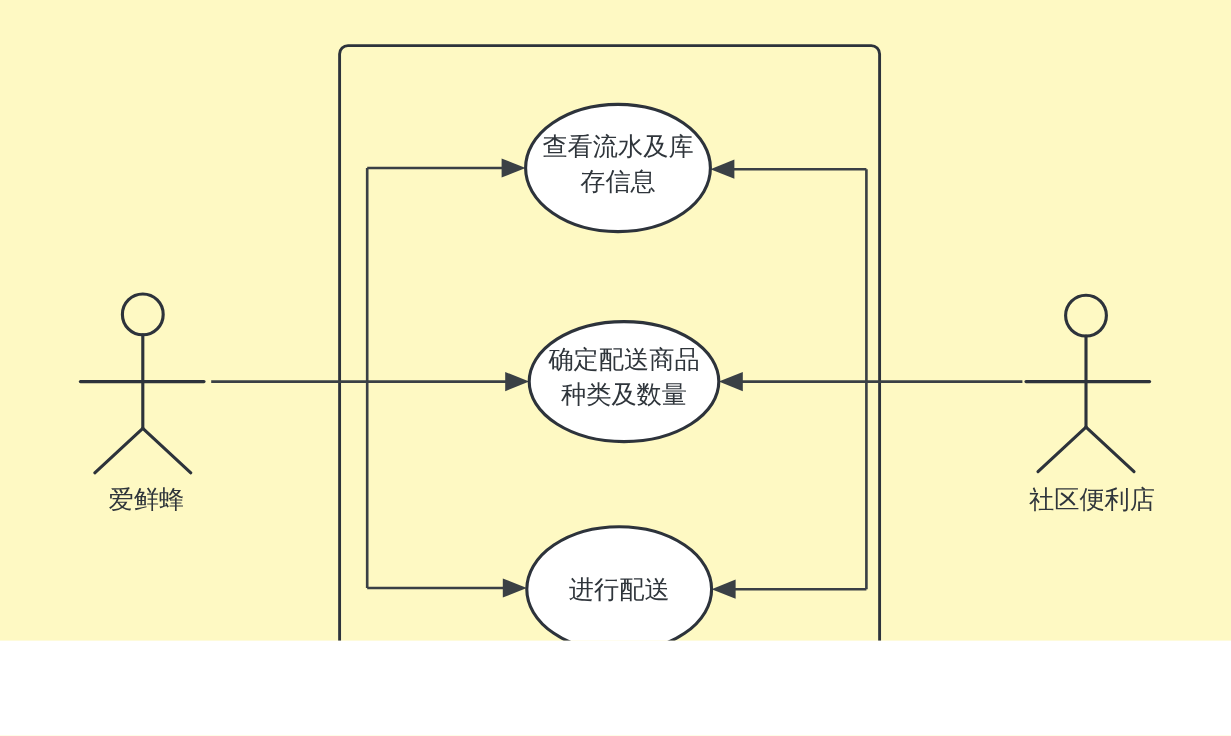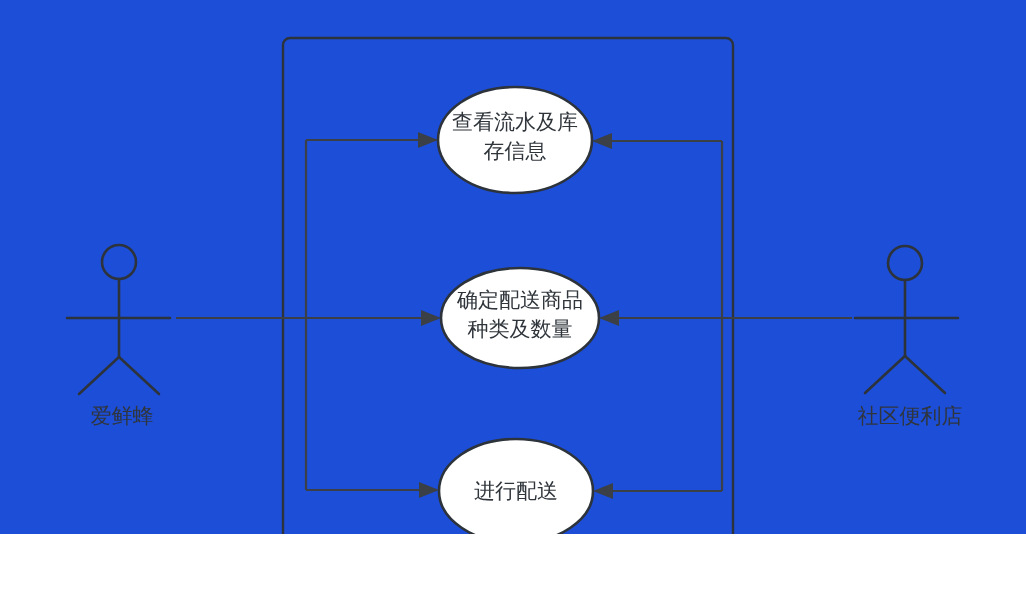--- a/index.html
+++ b/index.html
@@ -4,21 +4,21 @@
 <style>
   html, body {
     margin: 0;
     padding: 0;
     background: #ffffff;
   }
   .canvas {
     position: relative;
     width: 1026px;
     height: 534px;
-    background: #1d4ed8;
+    background: #fef9c3;
     overflow: hidden;
     font-family: "Liberation Sans", sans-serif;
   }
   svg { display: block; }
   .shape {
     fill: #ffffff;
     stroke: #2d333b;
     stroke-width: 2.6;
   }
   .boundary {

